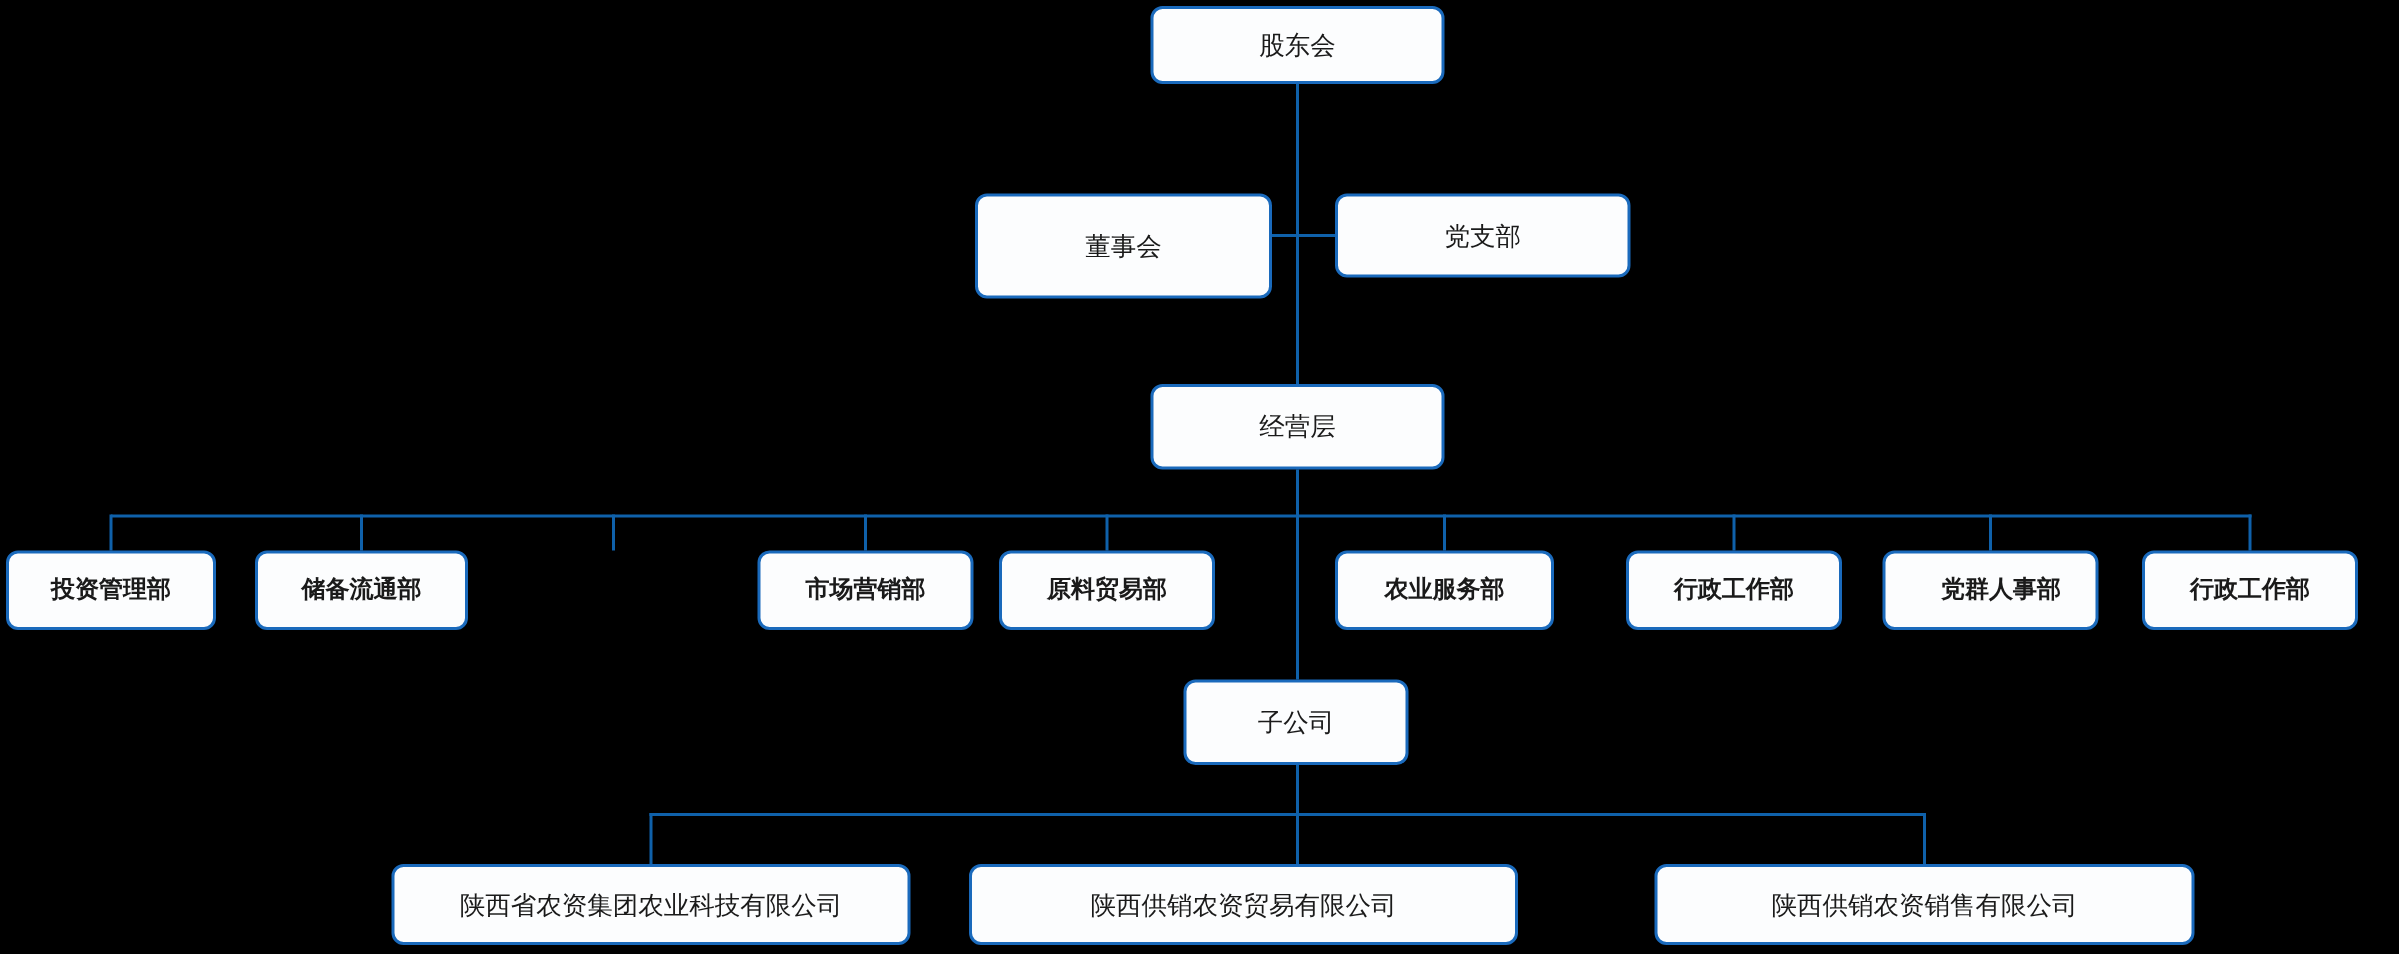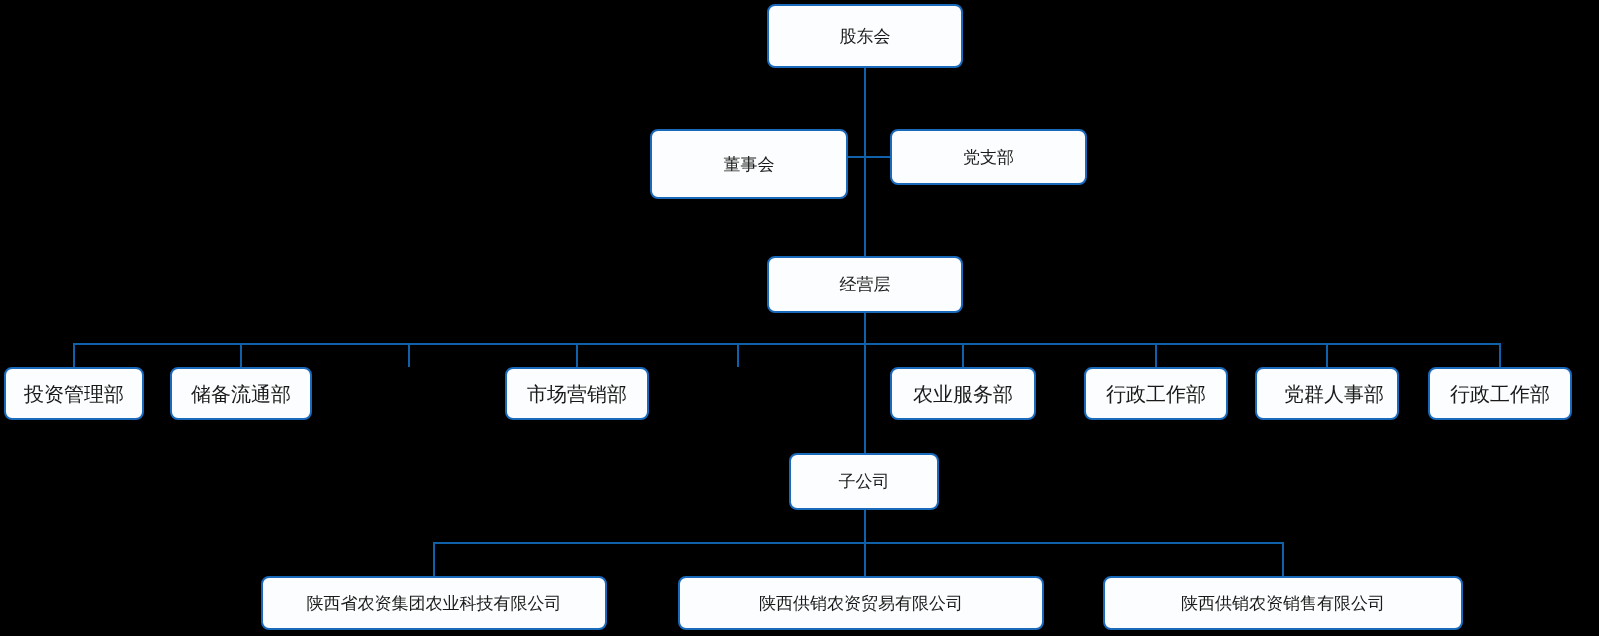--- a/index.html
+++ b/index.html
@@ -6,21 +6,21 @@
   .canvas{
     position:relative;width:1599px;height:636px;background:#000;overflow:hidden;
     font-family:"Liberation Sans",sans-serif;
   }
   .node{
     position:absolute;box-sizing:border-box;
     background:#fcfdfe;border:2px solid #1a6abc;border-radius:8px;
     display:flex;align-items:center;justify-content:center;
     color:#1a1a1a;font-size:17px;line-height:1;white-space:nowrap;
   }
-  .node.small{font-size:20px;}
+  .node.small{font-size:16px;font-weight:bold;}
   .line{position:absolute;background:#0f61aa;}
   .vline{width:2px;}
   .hline{height:2px;}
 </style>
 </head>
 <body>
 
 <div class="canvas">
 
   <div class="line vline" style="left:864px;top:56px;height:200px;"></div>
@@ -36,21 +36,21 @@
   <div class="line vline" style="left:576px;top:343px;height:24px;"></div>
   <div class="line vline" style="left:737px;top:343px;height:24px;"></div>
   <div class="line vline" style="left:962px;top:343px;height:24px;"></div>
   <div class="line vline" style="left:1155px;top:343px;height:24px;"></div>
   <div class="line vline" style="left:1326px;top:343px;height:24px;"></div>
   <div class="line vline" style="left:1499px;top:343px;height:24px;"></div>
 
   <div class="line vline" style="left:433px;top:542px;height:34px;"></div>
   <div class="line vline" style="left:1282px;top:542px;height:34px;"></div>
 
-  <div class="node" style="left:767px;top:4px;width:196px;height:64px;">
+  <div class="node" style="left:767px;top:4px;width:196px;height:52px;">
     <span>股东会</span>
   </div>
 
   <div class="node" style="left:650px;top:129px;width:198px;height:70px;">
     <span>董事会</span>
   </div>
   <div class="node" style="left:890px;top:129px;width:197px;height:56px;">
     <span>党支部</span>
   </div>
 
@@ -60,40 +60,43 @@
 
   <div class="node small" style="left:4px;top:367px;width:140px;height:53px;">
     <span>投资管理部</span>
   </div>
   <div class="node small" style="left:170px;top:367px;width:142px;height:53px;">
     <span>储备流通部</span>
   </div>
   <div class="node small" style="left:505px;top:367px;width:144px;height:53px;">
     <span>市场营销部</span>
   </div>
+  <div class="node small" style="left:666px;top:367px;width:144px;height:53px;">
+    <span>原料贸易部</span>
+  </div>
   <div class="node small" style="left:890px;top:367px;width:146px;height:53px;">
     <span>农业服务部</span>
   </div>
   <div class="node small" style="left:1084px;top:367px;width:144px;height:53px;">
     <span>行政工作部</span>
   </div>
   <div class="node small" style="left:1255px;top:367px;width:144px;height:53px;padding-left:14px;">
     <span>党群人事部</span>
   </div>
   <div class="node small" style="left:1428px;top:367px;width:144px;height:53px;">
     <span>行政工作部</span>
   </div>
 
   <div class="node" style="left:789px;top:453px;width:150px;height:57px;">
     <span>子公司</span>
   </div>
 
   <div class="node" style="left:261px;top:576px;width:346px;height:54px;justify-content:center;">
     <span>陕西省农资集团农业科技有限公司</span>
   </div>
-  <div class="node" style="left:678px;top:576px;width:366px;height:54px;">
+  <div class="node" style="left:646px;top:576px;width:366px;height:54px;">
     <span>陕西供销农资贸易有限公司</span>
   </div>
   <div class="node" style="left:1103px;top:576px;width:360px;height:54px;">
     <span>陕西供销农资销售有限公司</span>
   </div>
 
 </div>
 
 </body></html>

